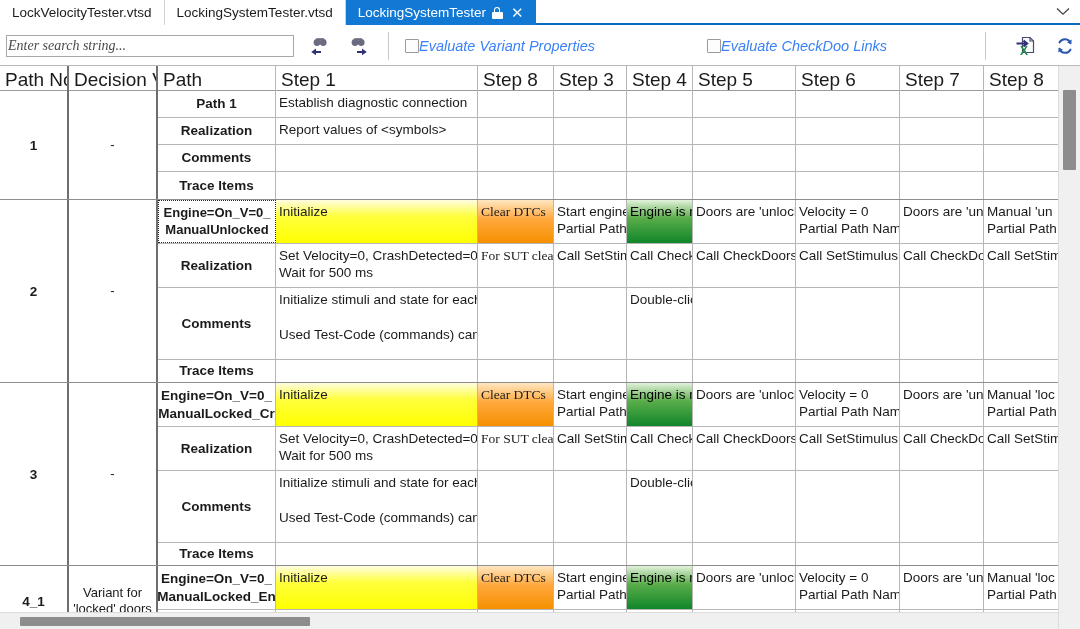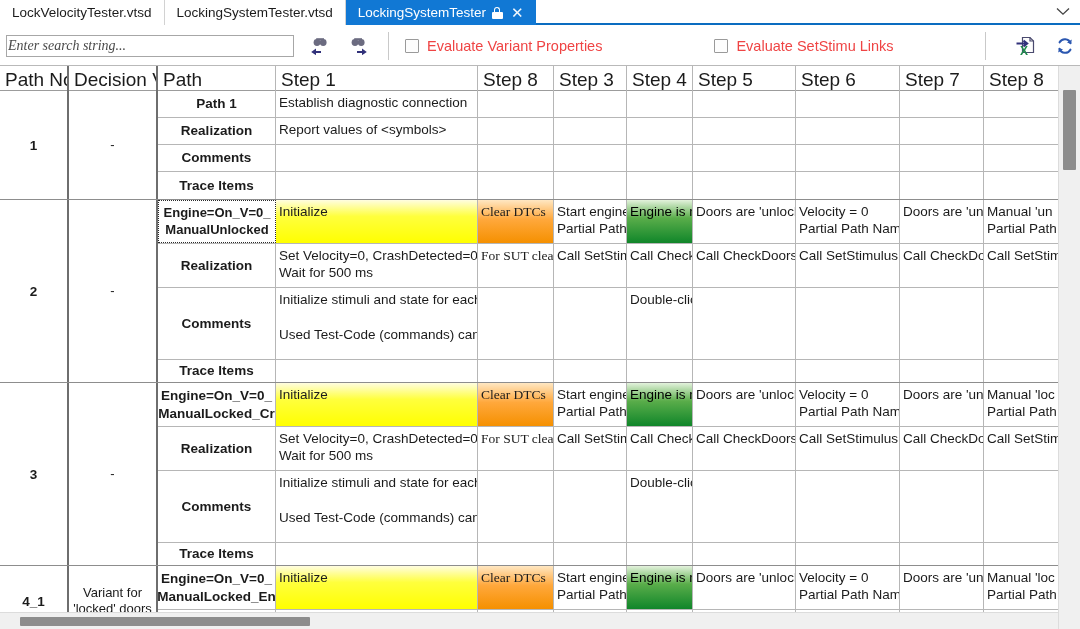--- a/index.html
+++ b/index.html
@@ -60,22 +60,22 @@
   }
   #search-input::placeholder { color: #4a4a4a; opacity: 1; }
   .tb-iconbtn {
     width: 30px; height: 30px; margin-left: 10px;
     display: flex; align-items: center; justify-content: center;
   }
   .tb-sep {
     width: 1px; height: 28px; background: #c9c9c9; margin: 0 14px;
   }
   .chk-wrap {
-    display: flex; align-items: center; gap: 8px;
-    font-size: 14.5px; color: #ef4444; white-space: nowrap;
+    display: flex; align-items: center; gap: 0;
+    font-size: 14.5px; color: #3b82f6; white-space: nowrap; font-style: italic;
   }
   .chkbox {
     width: 14px; height: 14px; border: 1px solid #9a9a9a;
     background: #fdfdfd; border-radius: 1px; flex: none;
   }
   #chk1-wrap { margin-left: 2px; }
   #chk2-wrap { margin-left: 112px; }
   #tb-right { margin-left: auto; display: flex; align-items: center; }
 
   
@@ -222,21 +222,21 @@
 
   <div class="tb-sep"></div>
 
   <div class="chk-wrap" id="chk1-wrap">
     <span class="chkbox"></span>
     <span>Evaluate Variant Properties</span>
   </div>
 
   <div class="chk-wrap" id="chk2-wrap">
     <span class="chkbox"></span>
-    <span>Evaluate SetStimu Links</span>
+    <span>Evaluate CheckDoo Links</span>
   </div>
 
   <div id="tb-right">
     <div class="tb-sep"></div>
     <div class="tb-iconbtn">
       <svg width="22" height="22" viewBox="0 0 22 22">
         <path d="M8.5 2.5 H16 L19.5 6 V17.5 H8.5 Z" fill="#fdfdfd" stroke="#4a4a6e" stroke-width="1.2"></path>
         <path d="M16 2.5 V6 H19.5" fill="none" stroke="#4a4a6e" stroke-width="1.2"></path>
         <path d="M2.5 8.5 H12.5 M9.5 5.6 L13.2 8.5 L9.5 11.4" stroke="#31317a" stroke-width="2" fill="none"></path>
         <text x="6" y="19.5" font-family="'Liberation Sans',sans-serif" font-size="12" font-weight="bold" fill="#1f8a4c">X</text>

